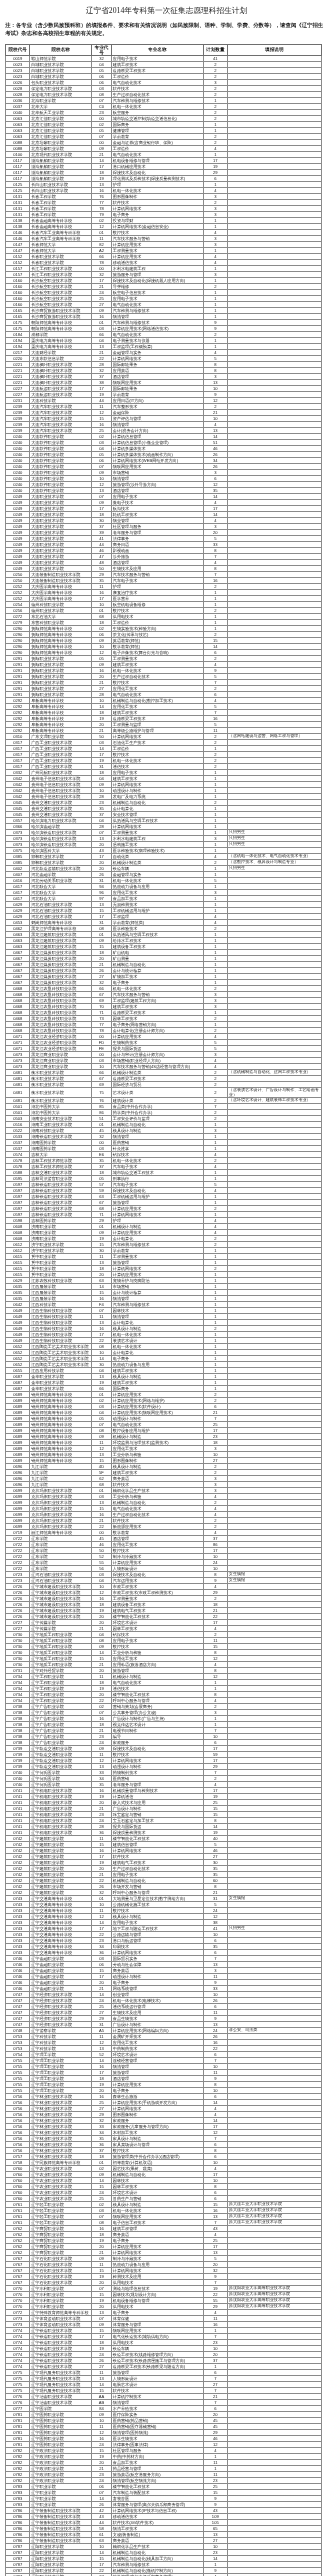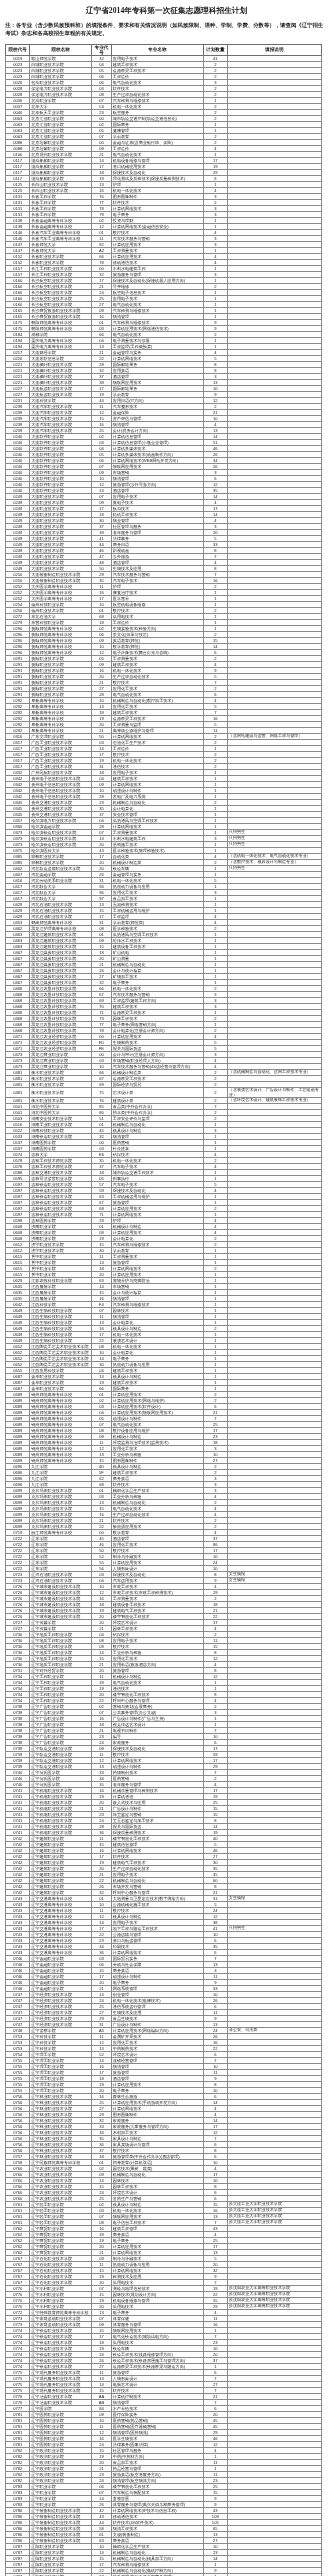--- a/index.html
+++ b/index.html
@@ -1,18 +1,18 @@
 <!DOCTYPE html>
 <html style="font-size:8.2px"><head>
 <meta charset="utf-8">
 <style>
   html,body { margin:0; padding:0; background:#ffffff; }
   body { width:335px; font-family:"Liberation Serif", serif; color:#1c1c1c; }
   .page { position:relative; padding:2.1px 7.2px 13.4px 5.2px; }
-  .title { text-align:center; font-weight:bold; font-size:7.7px; font-family:"Liberation Serif", serif; margin:4.1px 0 6.2px 0; }
+  .title { text-align:center; font-weight:normal; font-size:7.7px; font-family:"Liberation Serif", serif; margin:4.1px 0 6.2px 0; }
   .note { font-weight:bold; font-size:5.4px; line-height:1.45; font-family:"Liberation Serif", serif; margin:0 1px 5.7px 0; }
   table.plan { border-collapse:collapse; width:315px; table-layout:fixed; }
   .plan th { border:0.5px solid #6e6e6e; font-family:"Liberation Serif", serif; font-size:4.6px; font-weight:bold;
              height:7.7px; text-align:center; padding:0 1px; background:#fff; }
   .plan td { border:0.5px solid #8a8a8a; font-family:"Liberation Sans", sans-serif; font-size:4.1px;
              line-height:5px; height:5px; padding:0 1px; overflow:hidden; white-space:nowrap; color:#222; }
   .plan td.c0, .plan td.c2, .plan td.c4 { text-align:center; }
   .plan td.c5 { white-space:normal; line-height:4.8px; }
   col.w0{width:24px} col.w1{width:62px} col.w2{width:19.6px} col.w3{width:92px} col.w4{width:24px} col.w5{width:94px}
 </style>

